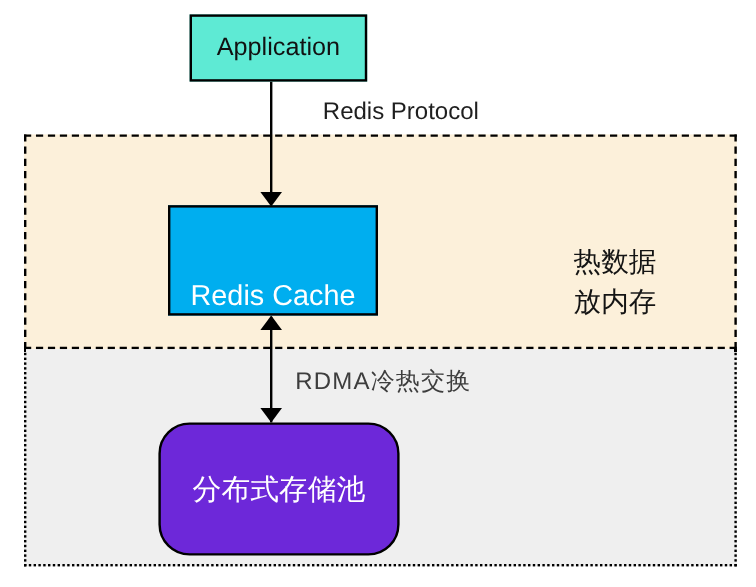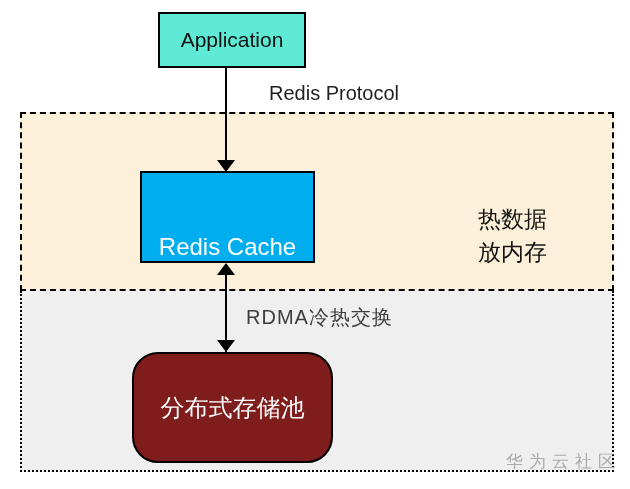--- a/index.html
+++ b/index.html
@@ -37,21 +37,21 @@
     background: #5eead4; border: 2px solid #000000;
     font-size: 21px; color: #111111;
   }
   .box.redis {
     left: 140px; top: 171px; width: 175px; height: 92px;
     background: #00AEEF; border: 2px solid #000000;
     font-size: 24px; color: #ffffff; align-items: flex-end;
   }
   .box.pool {
     left: 132px; top: 352px; width: 201px; height: 111px;
-    background: #7f1d1d; border: 2px solid #000000;
+    background: #6d28d9; border: 2px solid #000000;
     border-radius: 26px;
     font-size: 24px; color: #ffffff;
     font-family: "DejaVu Serif", "Liberation Serif", serif;
   }
 
   
   .vline { position: absolute; width: 2px; background: #000000; z-index: 2; }
   .vline.a2c { left: 225px; top: 68px; height: 94px; }
   .vline.c2p { left: 225px; top: 264px; height: 88px; }
   .ah { position: absolute; width: 0; height: 0; z-index: 4; }
@@ -118,15 +118,14 @@
   <div class="box pool">
     <span>分布式存储池</span>
   </div>
 
   <div class="note hot-note">
     <div>热数据</div>
     <div>放内存</div>
   </div>
 
 
-  <div class="watermark">华为云社区</div>
 
 </div>
 
 </body></html>

